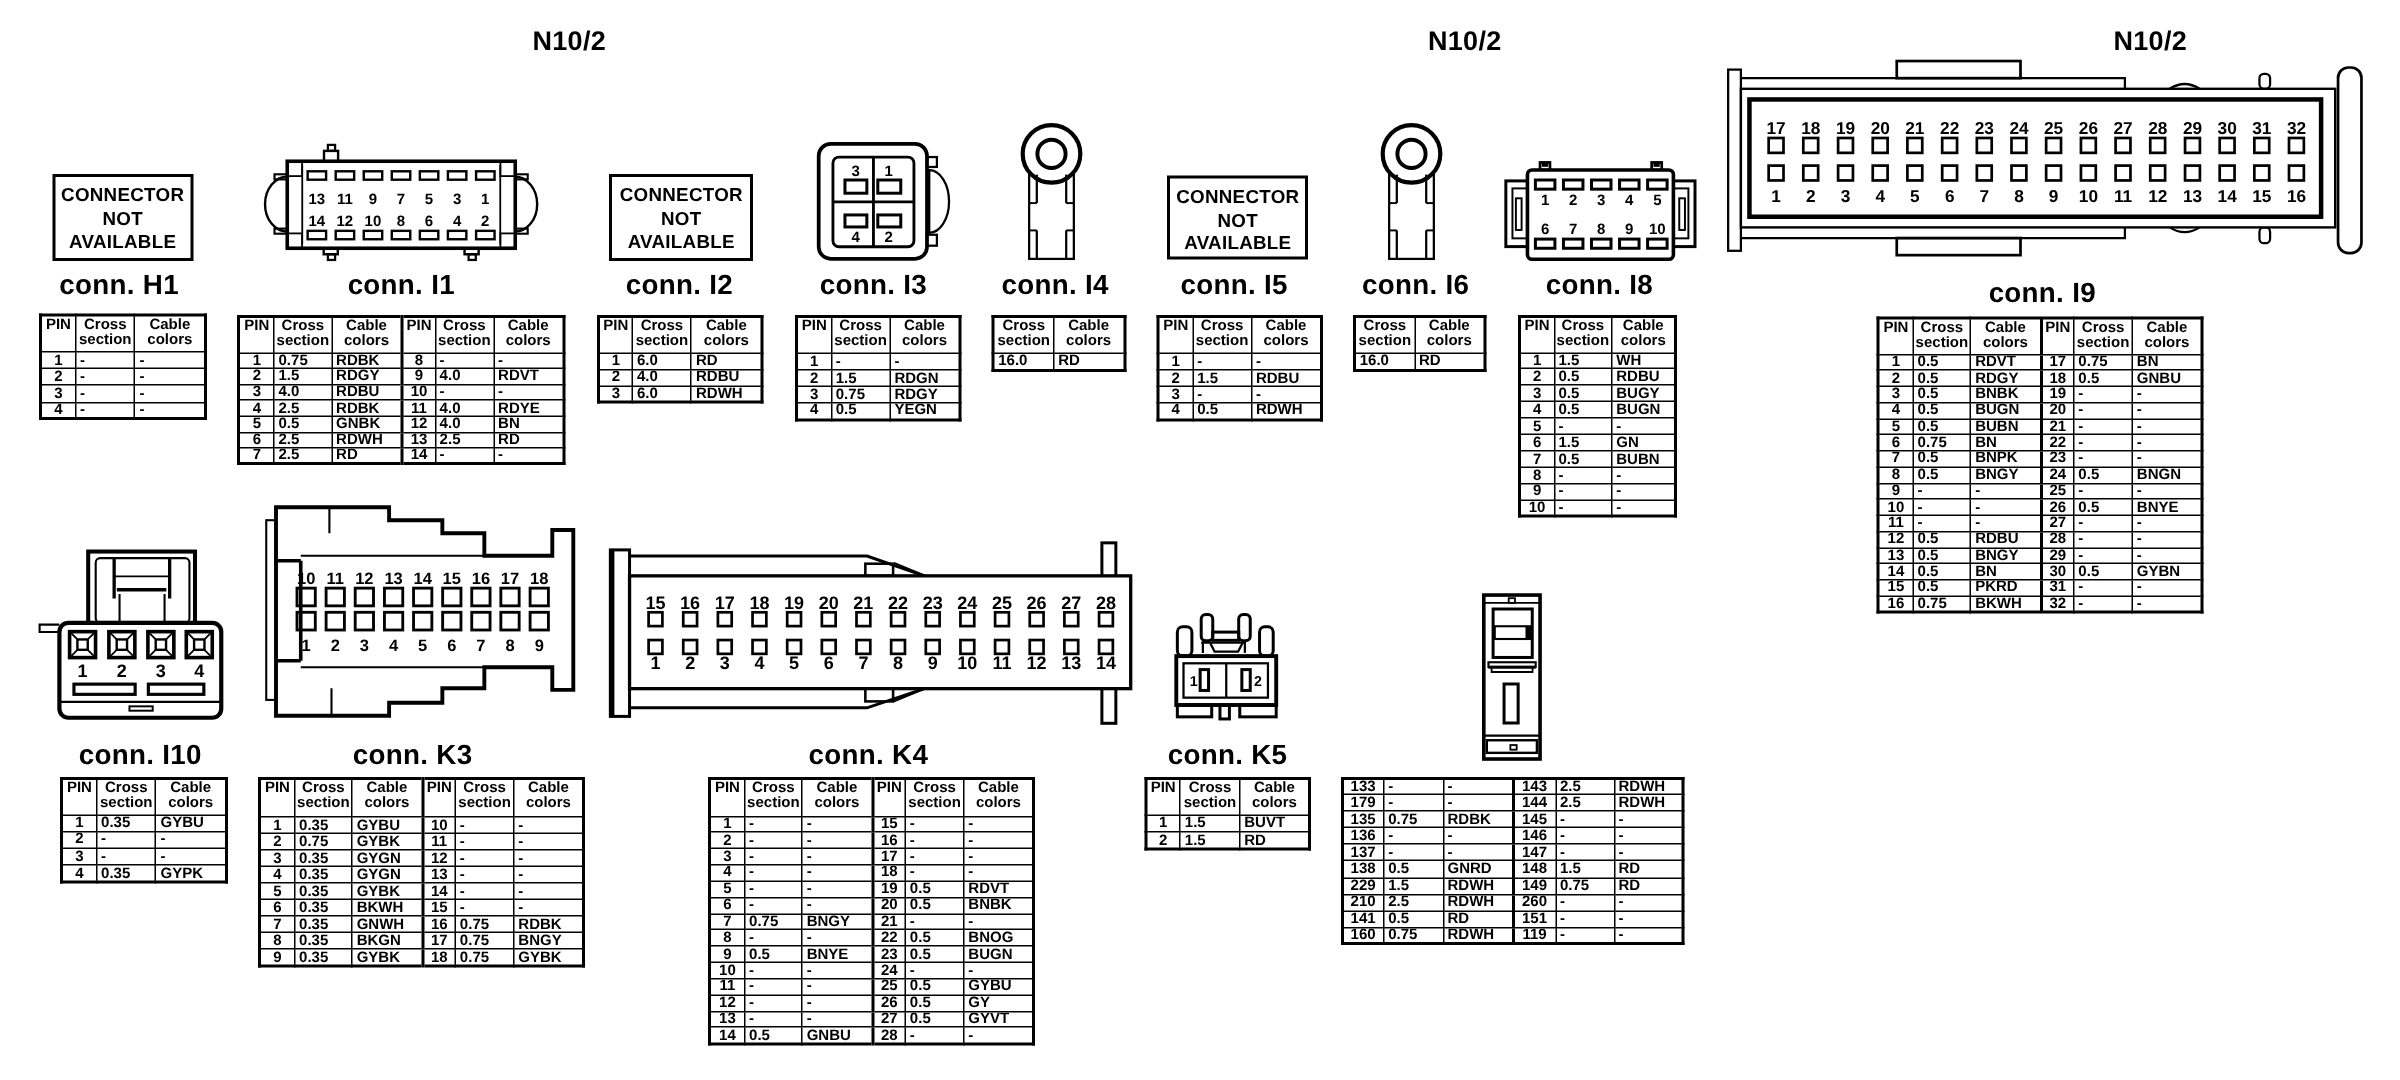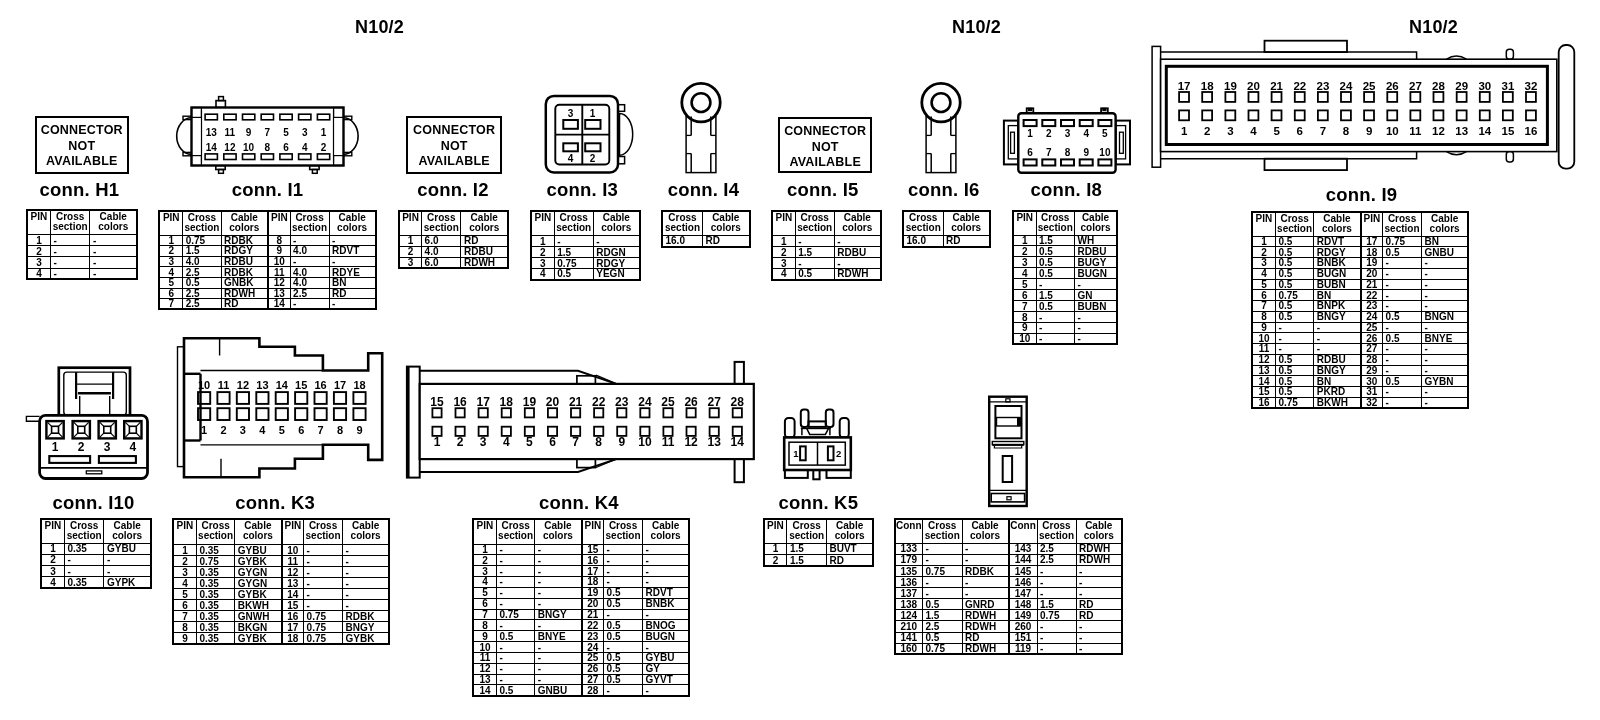--- a/index.html
+++ b/index.html
@@ -1215,28 +1215,20 @@
 <table class="pt" style="left:893.5px;top:517.5px">
       <colgroup>
         <col style="width:28px">
         <col style="width:39.5px">
         <col style="width:46.5px">
         <col style="width:28.5px">
         <col style="width:39px">
         <col style="width:46px">
       </colgroup>
       <tbody>
-        <tr style="height:24.8px">
-          <th class="">Conn</th>
-          <th class="">Cross<br>section</th>
-          <th class="">Cable<br>colors</th>
-          <th class="gs">Conn</th>
-          <th class="">Cross<br>section</th>
-          <th class="">Cable<br>colors</th>
-        </tr>
         <tr style="height:11.1px">
           <td class="pc bb">133</td>
           <td class="lc bb">-</td>
           <td class="lc bb">-</td>
           <td class="gs pc bb">143</td>
           <td class="lc bb">2.5</td>
           <td class="lc bb">RDWH</td>
         </tr>
         <tr style="height:11.1px">
           <td class="pc">179</td>
@@ -1272,21 +1264,21 @@
         </tr>
         <tr style="height:11.1px">
           <td class="pc">138</td>
           <td class="lc">0.5</td>
           <td class="lc">GNRD</td>
           <td class="gs pc">148</td>
           <td class="lc">1.5</td>
           <td class="lc">RD</td>
         </tr>
         <tr style="height:11.1px">
-          <td class="pc">124</td>
+          <td class="pc">229</td>
           <td class="lc">1.5</td>
           <td class="lc">RDWH</td>
           <td class="gs pc">149</td>
           <td class="lc">0.75</td>
           <td class="lc">RD</td>
         </tr>
         <tr style="height:11.1px">
           <td class="pc">210</td>
           <td class="lc">2.5</td>
           <td class="lc">RDWH</td>

